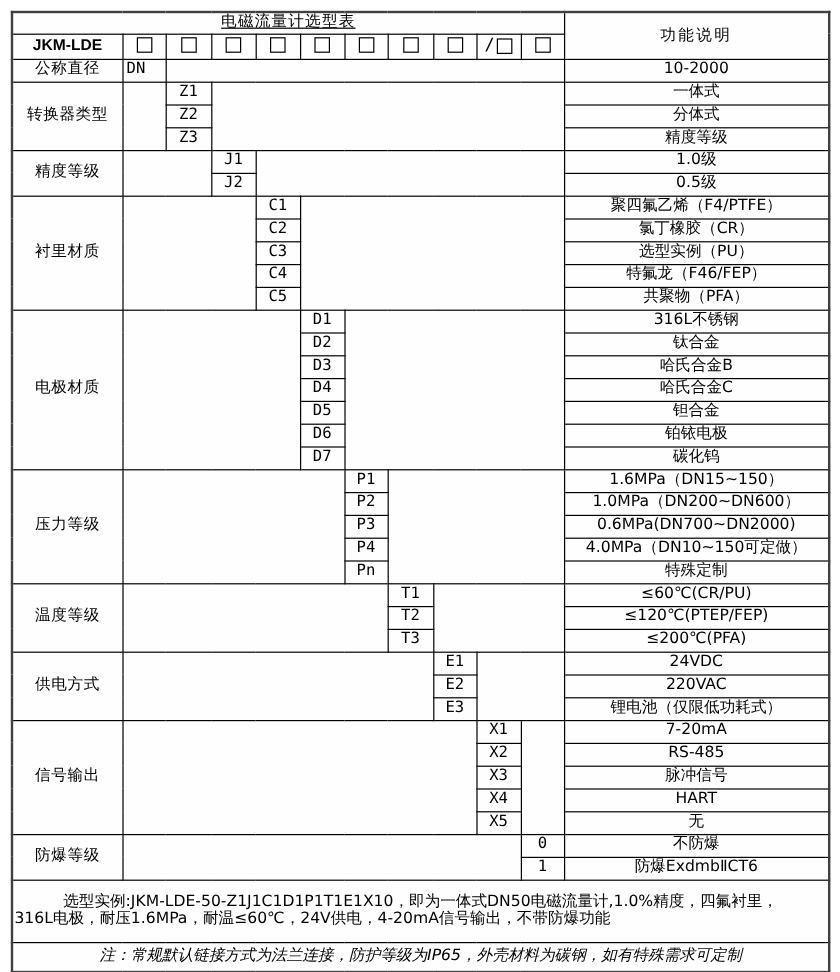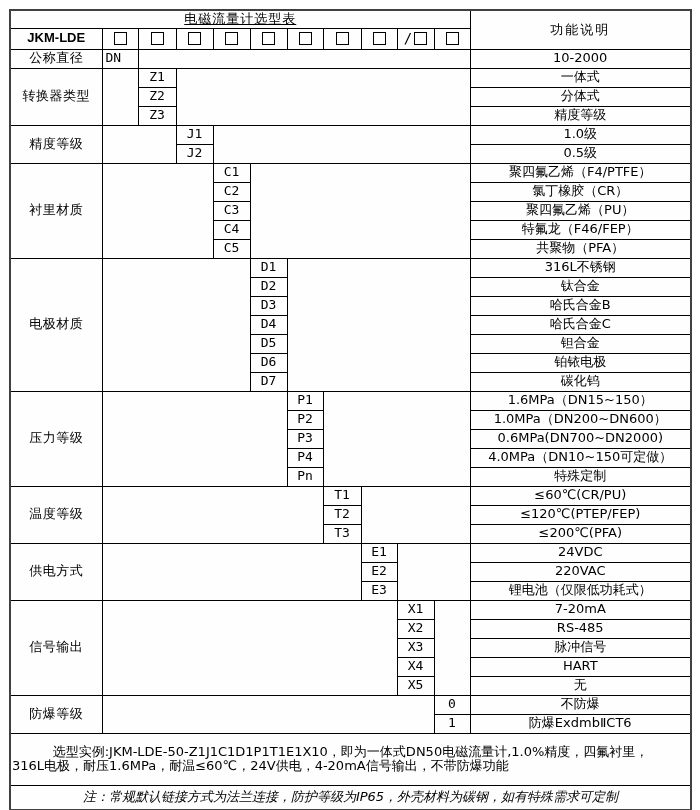--- a/index.html
+++ b/index.html
@@ -174,21 +174,21 @@
         <td class="code">C1</td>
         <td class="blank" rowspan="5" colspan="6"></td>
         <td class="func">聚四氟乙烯（F4/PTFE）</td>
       </tr>
       <tr class="code-row">
         <td class="code">C2</td>
         <td class="func">氯丁橡胶（CR）</td>
       </tr>
       <tr class="code-row">
         <td class="code">C3</td>
-        <td class="func">聚四氟乙烯（PU）</td>
+        <td class="func">选型实例（PU）</td>
       </tr>
       <tr class="code-row">
         <td class="code">C4</td>
         <td class="func">特氟龙（F46/FEP）</td>
       </tr>
       <tr class="code-row">
         <td class="code">C5</td>
         <td class="func">共聚物（PFA）</td>
       </tr>
       <tr class="code-row">

